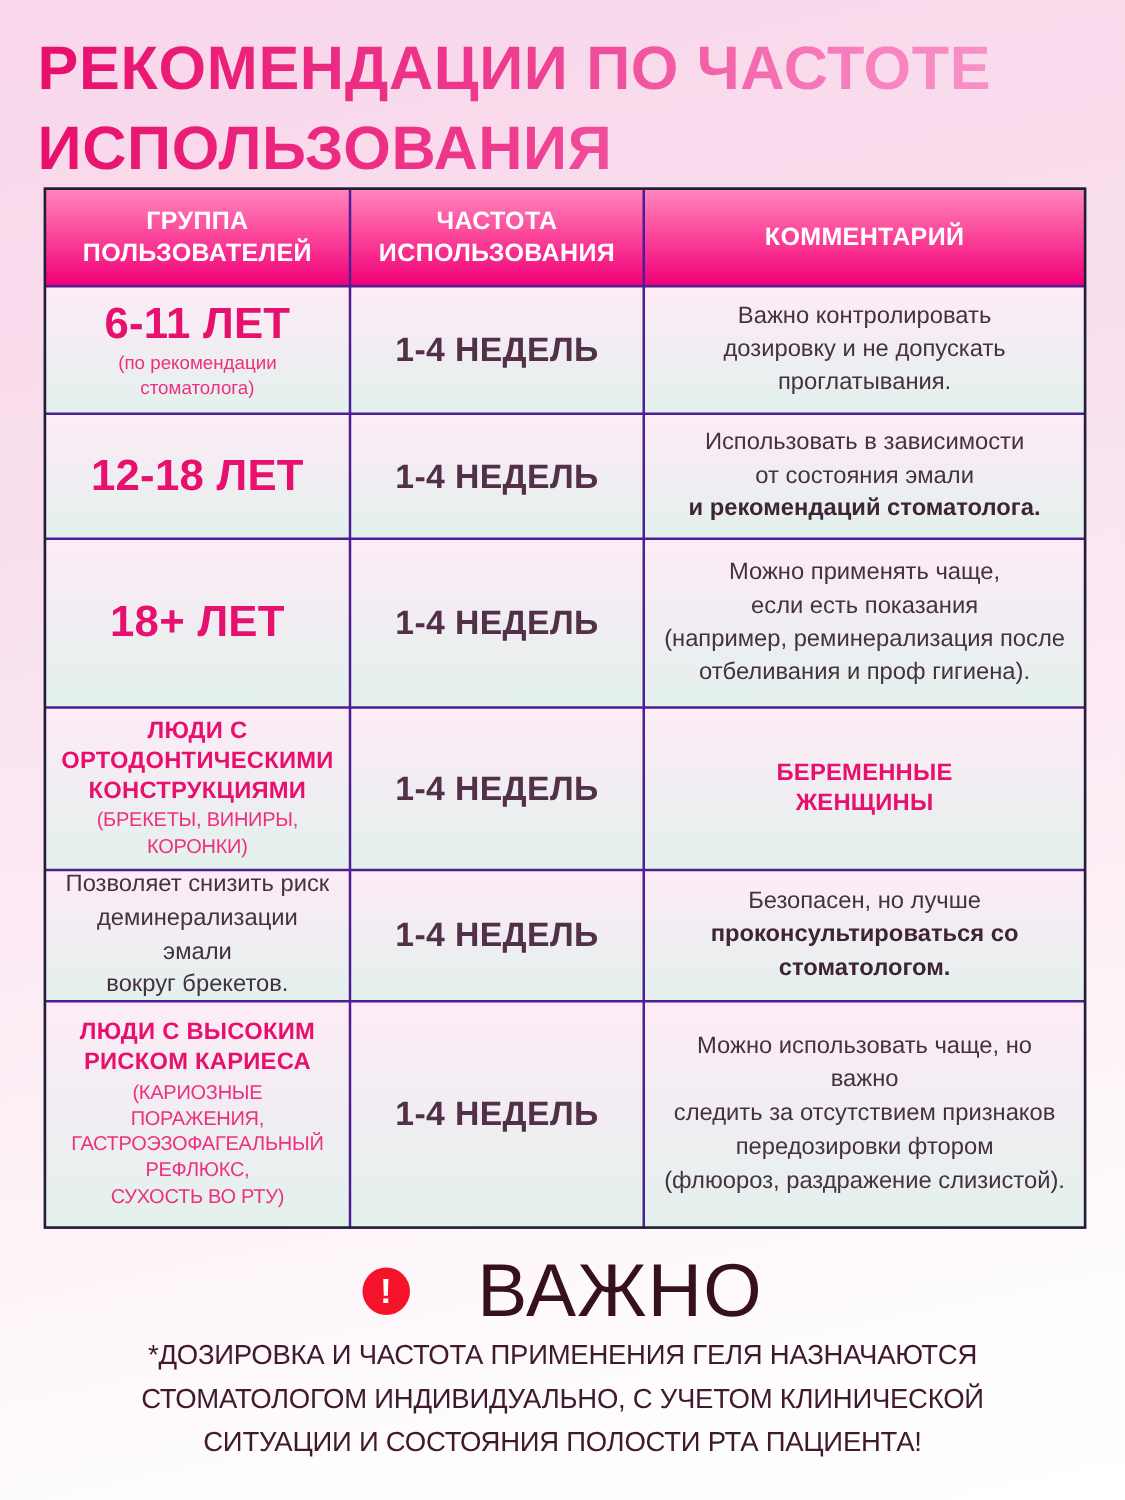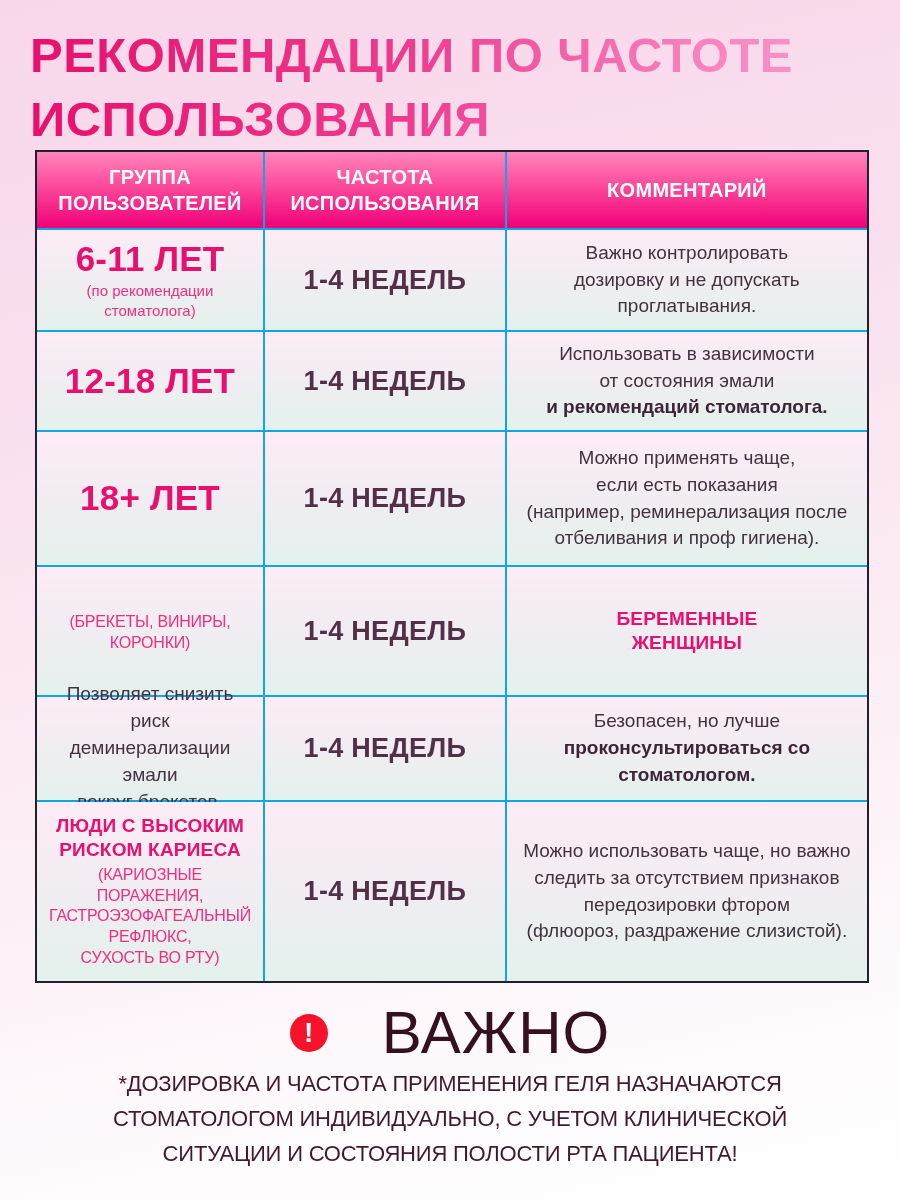--- a/index.html
+++ b/index.html
@@ -31,21 +31,21 @@
 
   
   .rec-table{
     position:absolute;
     left:35px;top:150px;
     width:830px;
     display:grid;
     grid-template-columns:216fr 243fr 365fr;
     grid-template-rows:76px 100px 98px 133px 128px 103px 179px;
     gap:2px;
-    background:#0ea5e9;
+    background:#4c1d95;
     border:2px solid #20202e;
   }
   .cell{
     display:flex;flex-direction:column;
     align-items:center;justify-content:center;
     text-align:center;
     padding:6px 12px;
     background:linear-gradient(180deg,#fdecf6 0%,#f1edf2 48%,#e3f1ec 100%);
   }
   .cell.hdr{
@@ -146,20 +146,23 @@
     <span class="freq">1-4 НЕДЕЛЬ</span>
   </div>
   <div class="cell">
     <span class="comment pre"><span class="pre">Можно применять чаще,
 если есть показания
 (например, реминерализация после
 отбеливания и проф гигиена).</span><span class="bold-part pre"></span></span>
   </div>
 
   <div class="cell cat-row">
+    <span class="group-main pre">ЛЮДИ С
+ОРТОДОНТИЧЕСКИМИ
+КОНСТРУКЦИЯМИ</span>
     <span class="group-sub pre">(БРЕКЕТЫ, ВИНИРЫ,
 КОРОНКИ)</span>
   </div>
   <div class="cell">
     <span class="freq">1-4 НЕДЕЛЬ</span>
   </div>
   <div class="cell cat-row">
     <span class="group-main pre">БЕРЕМЕННЫЕ
 ЖЕНЩИНЫ</span>
   </div>

